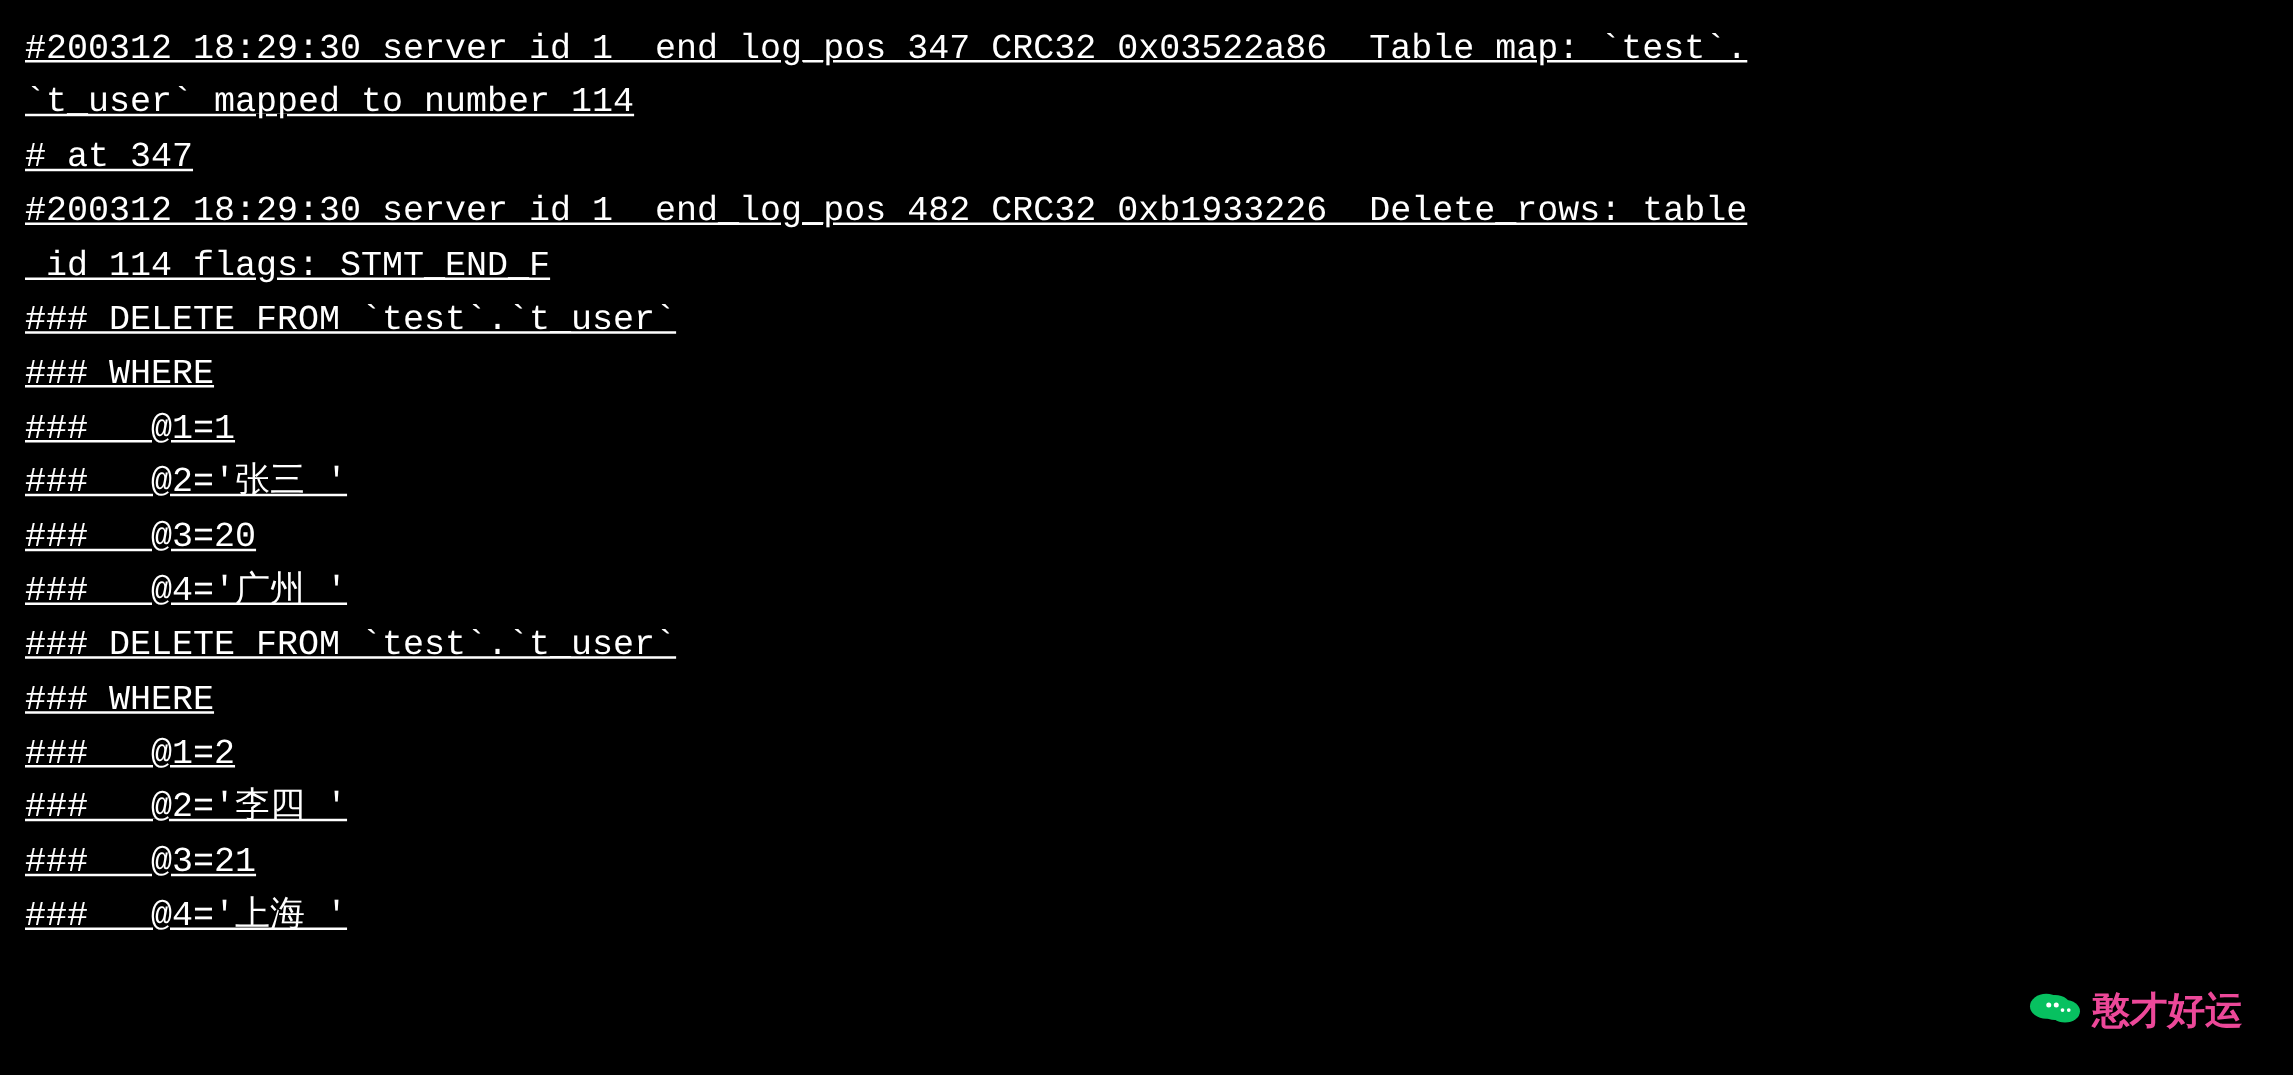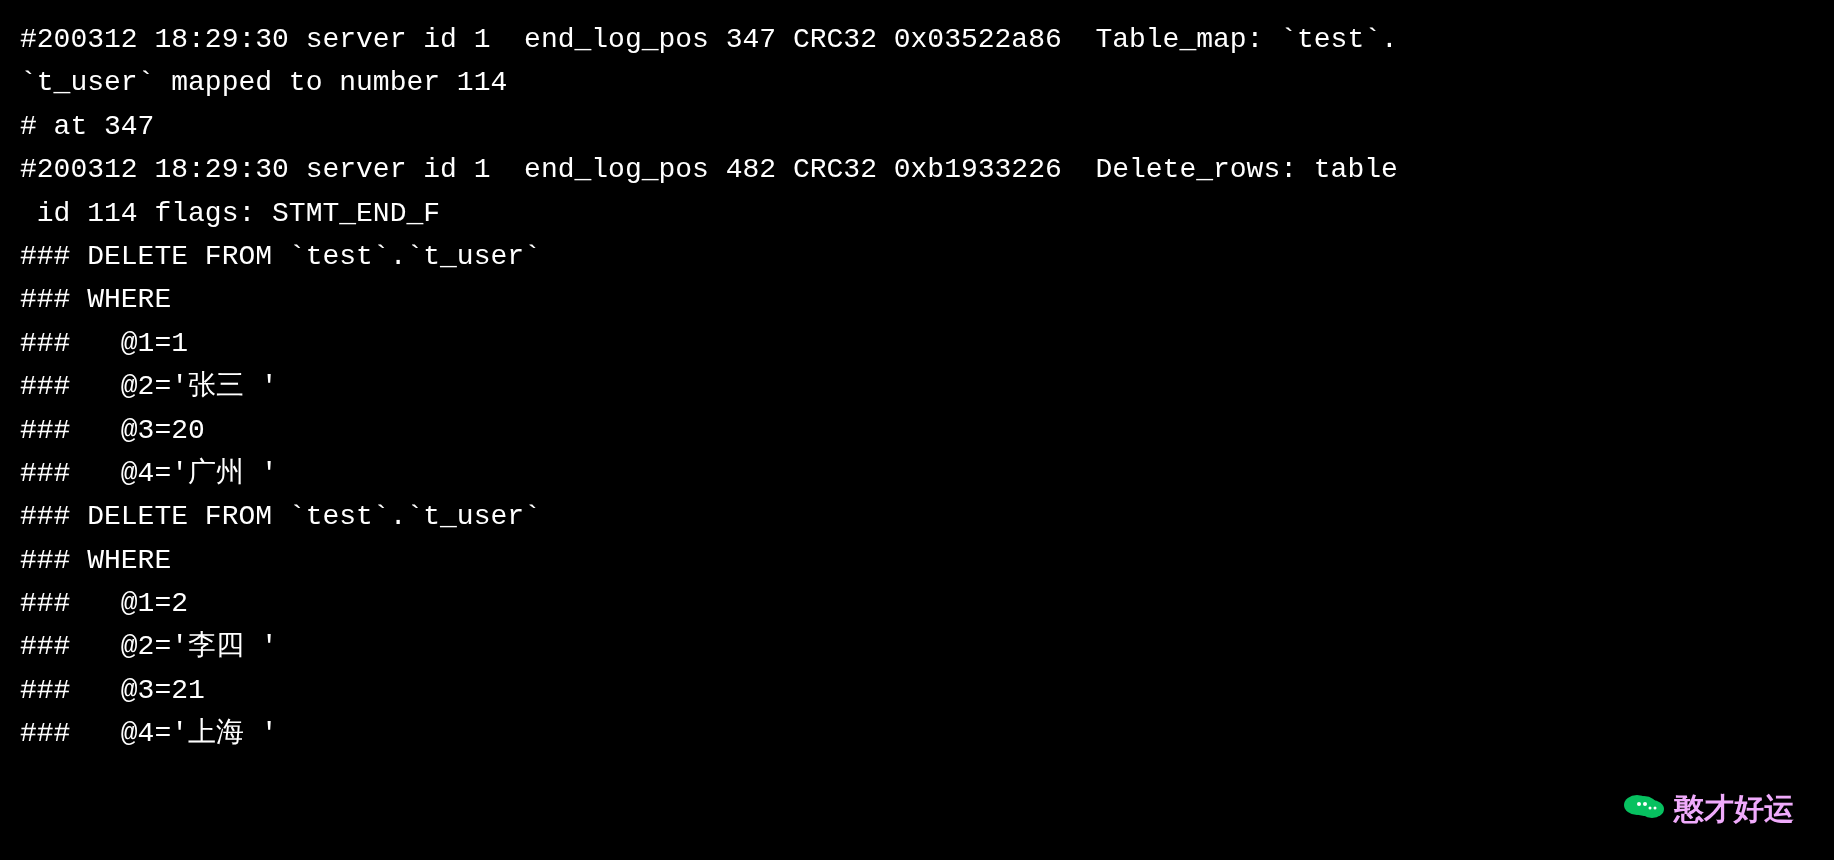--- a/index.html
+++ b/index.html
@@ -16,30 +16,31 @@
       line-height: 1.55;
       padding: 18px 20px;
       width: 1834px;
       min-height: 860px;
       overflow: hidden;
     }
 
     .log-content {
       white-space: pre-wrap;
       word-break: break-all;
+      text-decoration: underline;
     }
 
     .watermark {
       position: fixed;
       bottom: 28px;
       right: 40px;
       display: flex;
       align-items: center;
       gap: 8px;
-      color: #f0abfc;
+      color: #ec4899;
       font-family: 'Microsoft YaHei', SimHei, sans-serif;
       font-size: 30px;
       font-weight: bold;
     }
 
     .wechat-icon {
       width: 44px;
       height: 44px;
       display: inline-flex;
       align-items: center;

